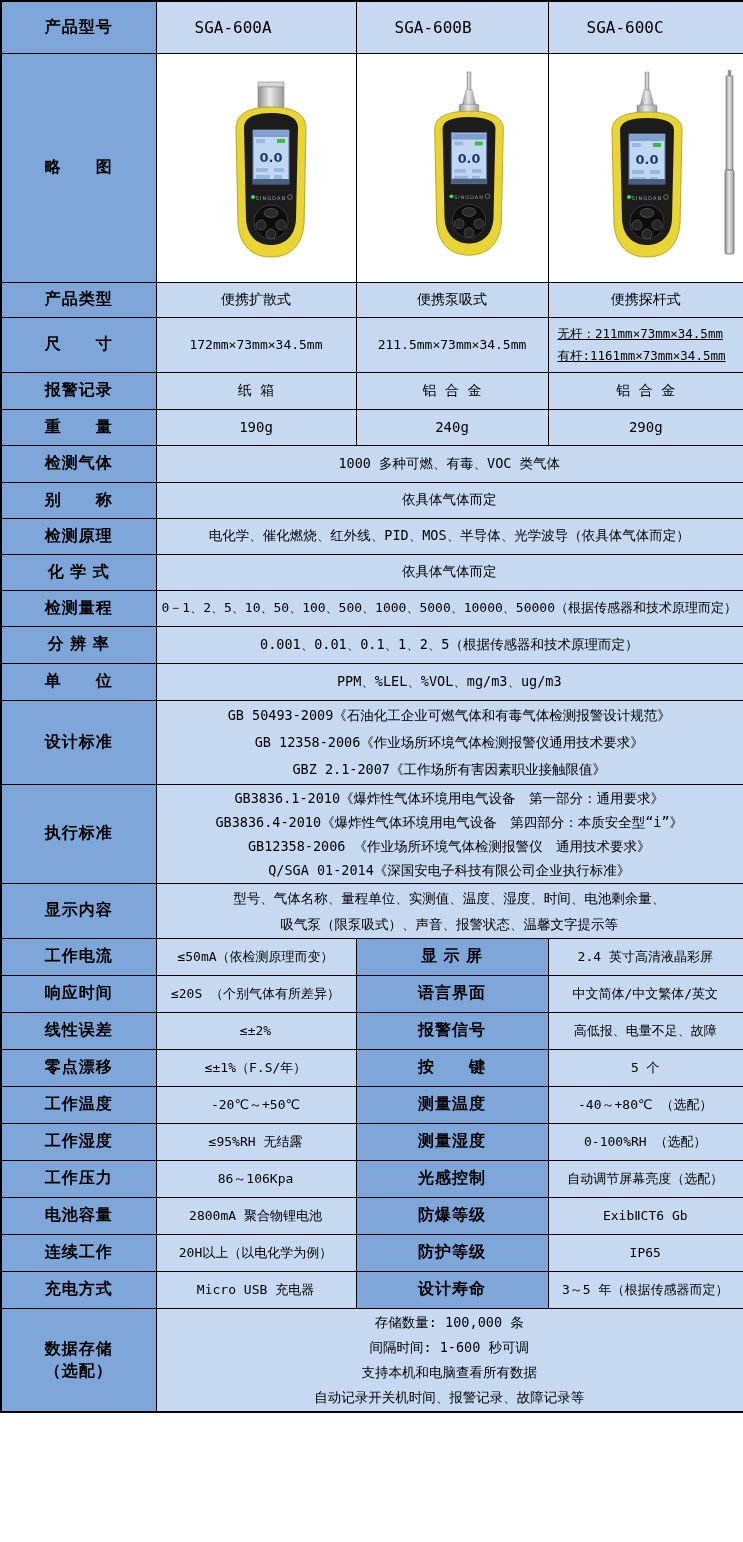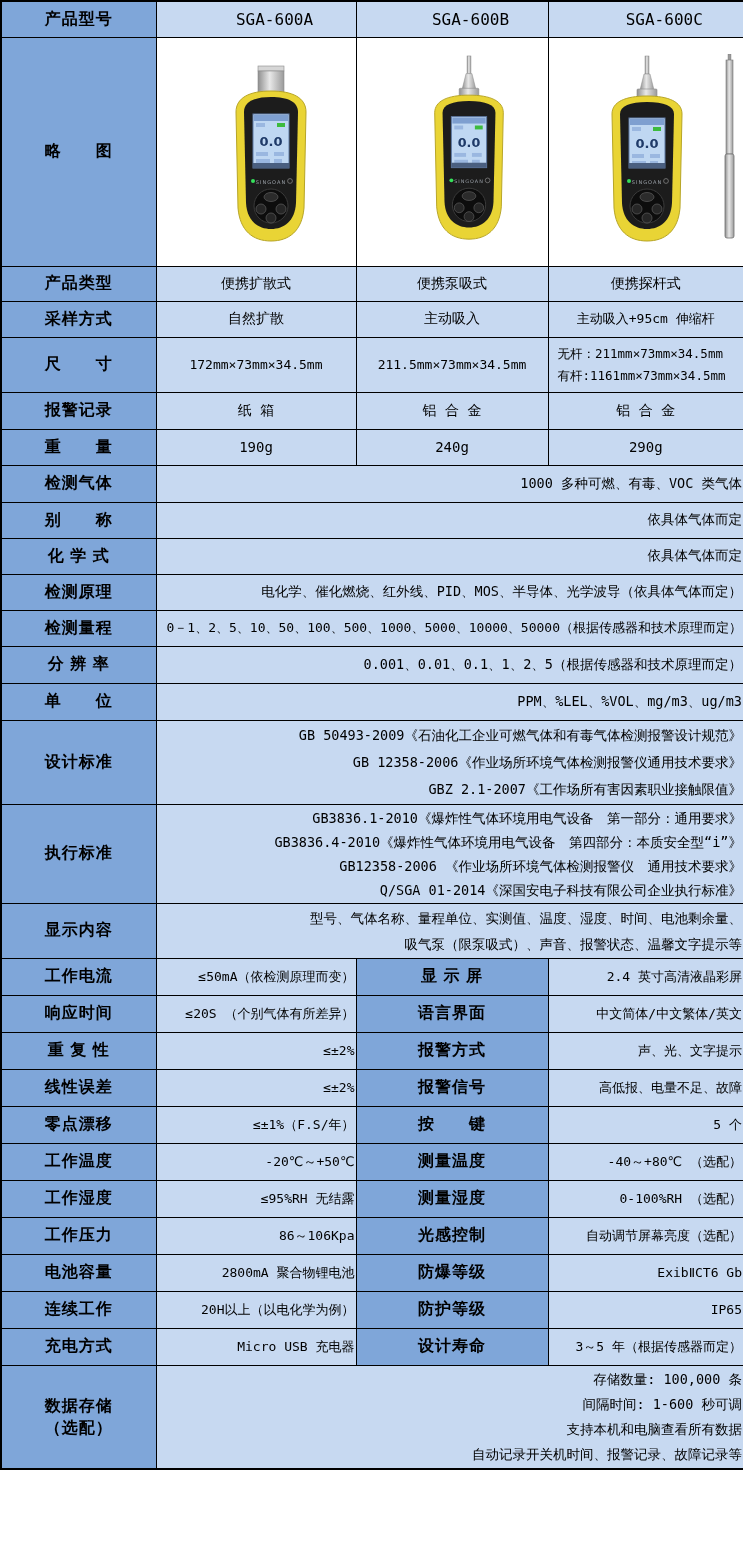--- a/index.html
+++ b/index.html
@@ -25,60 +25,59 @@
     letter-spacing:1px;
   }
   td.val{
     background:var(--value_cell,#C7D9F1);
     font-size:14px;
     text-align:center;
     vertical-align:middle;
     font-family:"DejaVu Sans Mono","DejaVu Sans",sans-serif;
   }
   td.val.left{
-    text-align:right;
+    text-align:center;
     padding-left:0;
     font-size:13.5px;
     white-space:nowrap;
   }
   td.val.sm{font-size:13px;}
   td.model{
     background:var(--value_cell,#C7D9F1);
     font-size:16px;
-    text-align:center;
     vertical-align:middle;
     font-family:"DejaVu Sans Mono","DejaVu Sans",sans-serif;
     padding-left:38px;
   }
   td.imgcell{
     background:#fff;
     text-align:center;
     vertical-align:middle;
     padding:16px;
   }
-  .dim-lines{font-size:12.5px;line-height:22px;text-align:left;padding-left:8px;white-space:nowrap;}
+  .dim-lines{font-size:12.5px;line-height:22px;text-align:left;padding-left:8px;white-space:nowrap;text-decoration:underline;}
   .mline{line-height:27px;}
   .mline4{line-height:24px;}
   .mline2{line-height:26px;}
   .mline-st{line-height:25px;}
   .lbl .sub{display:block;line-height:22px;}
 </style>
 </head>
 <body>
 
 <table class="spec">
   <colgroup>
     <col style="width:155px">
       <col style="width:200px">
       <col style="width:192px">
       <col style="width:196px">
   </colgroup>
 
   <tbody>
-      <tr style="height:36px">
+      <tr style="height:52px">
     <td class="lbl">产品型号</td>
     <td class="model">SGA-600A</td>
     <td class="model">SGA-600B</td>
     <td class="model">SGA-600C</td>
   </tr>
 
   <tr style="height:151px">
     <td class="lbl">略　　图</td>
     <td class="imgcell">
       <svg width="196" height="192" viewBox="0 0 196 192">
@@ -202,26 +201,20 @@
     </td>
   </tr>
 
   <tr style="height:35px">
     <td class="lbl">产品类型</td>
     <td class="val">便携扩散式</td>
     <td class="val">便携泵吸式</td>
     <td class="val">便携探杆式</td>
   </tr>
 
-  <tr style="height:36px">
-    <td class="lbl">采样方式</td>
-    <td class="val">自然扩散</td>
-    <td class="val">主动吸入</td>
-    <td class="val sm">主动吸入+95cm 伸缩杆</td>
-  </tr>
 
   <tr style="height:55px">
     <td class="lbl">尺　　寸</td>
     <td class="val sm">172mm×73mm×34.5mm</td>
     <td class="val sm">211.5mm×73mm×34.5mm</td>
     <td class="val">
       <div class="dim-lines">
         <div>无杆：211mm×73mm×34.5mm</div>
         <div>有杆:1161mm×73mm×34.5mm</div>
       </div>
@@ -244,26 +237,26 @@
 
   <tr style="height:37px">
     <td class="lbl">检测气体</td>
     <td class="val left" colspan="3">1000 多种可燃、有毒、VOC 类气体</td>
   </tr>
   <tr style="height:36px">
     <td class="lbl">别　　称</td>
     <td class="val left" colspan="3">依具体气体而定</td>
   </tr>
   <tr style="height:36px">
+    <td class="lbl">检测原理</td>
+    <td class="val left" colspan="3">电化学、催化燃烧、红外线、PID、MOS、半导体、光学波导（依具体气体而定）</td>
+  </tr>
+  <tr style="height:36px">
     <td class="lbl">化 学 式</td>
     <td class="val left" colspan="3">依具体气体而定</td>
-  </tr>
-  <tr style="height:36px">
-    <td class="lbl">检测原理</td>
-    <td class="val left" colspan="3">电化学、催化燃烧、红外线、PID、MOS、半导体、光学波导（依具体气体而定）</td>
   </tr>
   <tr style="height:36px">
     <td class="lbl">检测量程</td>
     <td class="val left sm" colspan="3">0－1、2、5、10、50、100、500、1000、5000、10000、50000（根据传感器和技术原理而定）</td>
   </tr>
   <tr style="height:37px">
     <td class="lbl">分 辨 率</td>
     <td class="val left" colspan="3">0.001、0.01、0.1、1、2、5（根据传感器和技术原理而定）</td>
   </tr>
   <tr style="height:37px">
@@ -301,26 +294,20 @@
     <td class="lbl">显 示 屏</td>
     <td class="val left sm">2.4 英寸高清液晶彩屏</td>
   </tr>
   <tr style="height:37px">
     <td class="lbl">响应时间</td>
     <td class="val left sm">≤20S （个别气体有所差异）</td>
     <td class="lbl">语言界面</td>
     <td class="val left sm">中文简体/中文繁体/英文</td>
   </tr>
   <tr style="height:37px">
-    <td class="lbl">重 复 性</td>
-    <td class="val left sm">≤±2%</td>
-    <td class="lbl">报警方式</td>
-    <td class="val left sm">声、光、文字提示</td>
-  </tr>
-  <tr style="height:37px">
     <td class="lbl">线性误差</td>
     <td class="val left sm">≤±2%</td>
     <td class="lbl">报警信号</td>
     <td class="val left sm">高低报、电量不足、故障</td>
   </tr>
   <tr style="height:37px">
     <td class="lbl">零点漂移</td>
     <td class="val left sm">≤±1%（F.S/年）</td>
     <td class="lbl">按　　键</td>
     <td class="val left sm">5 个</td>

